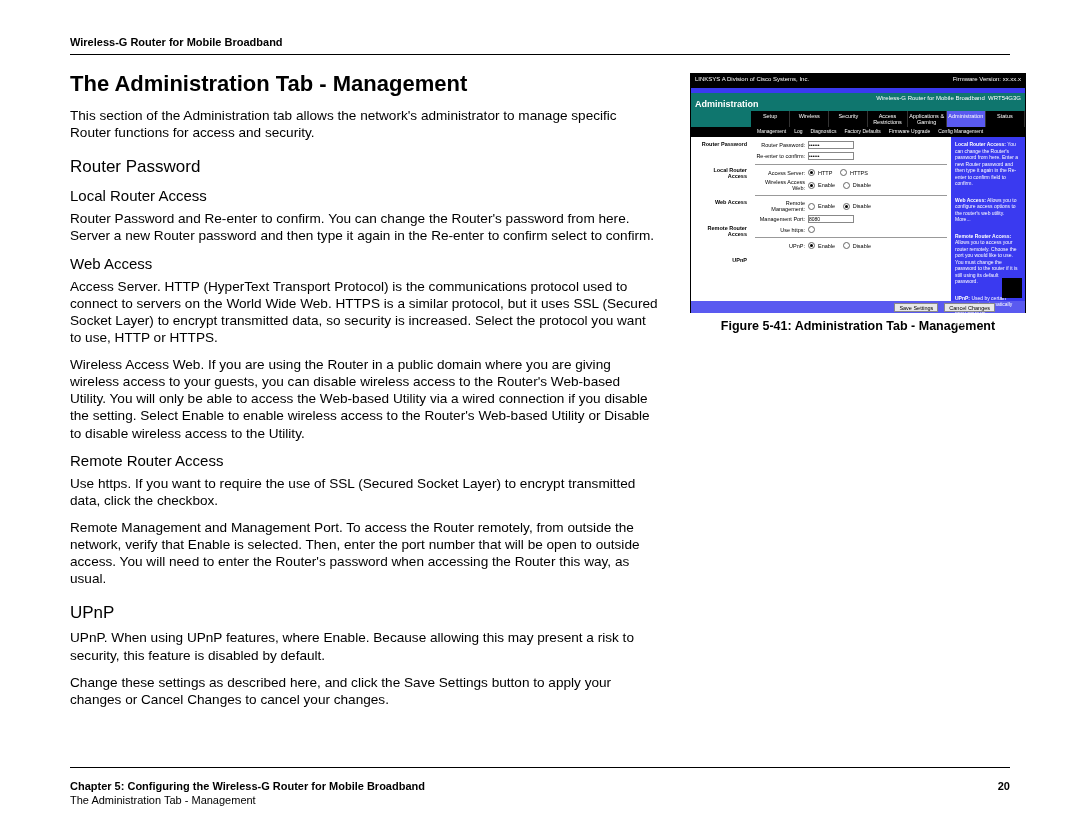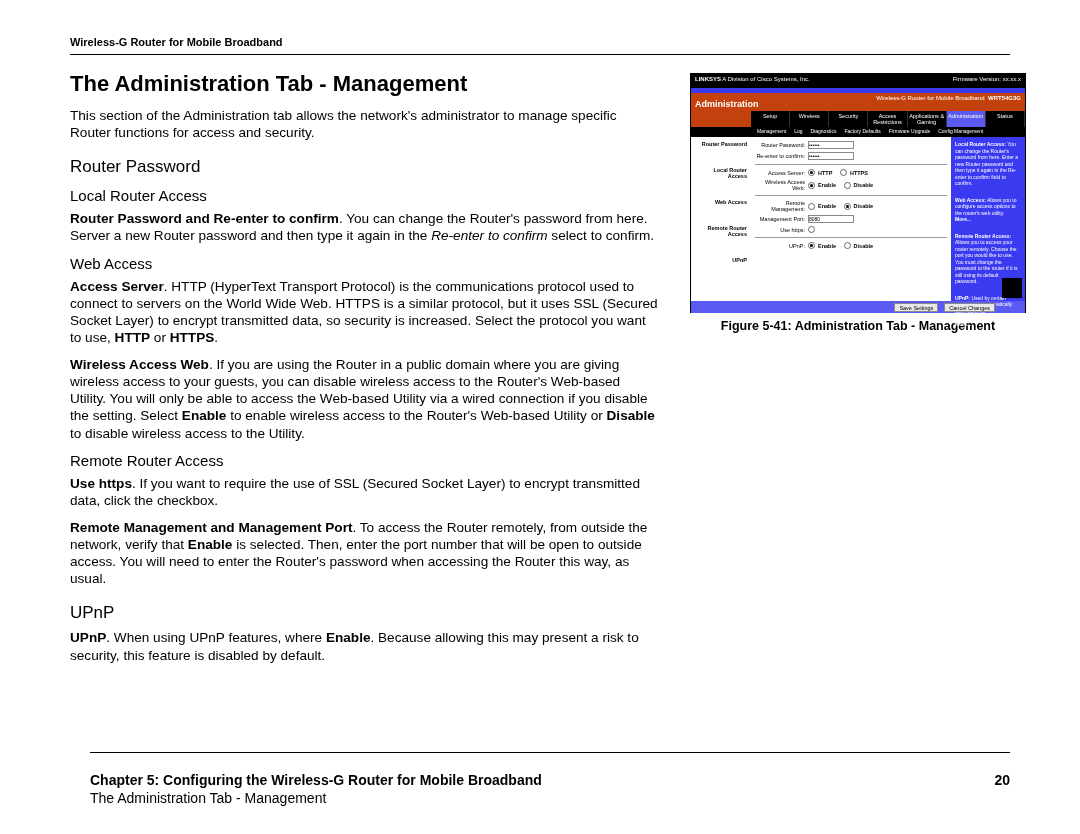--- a/index.html
+++ b/index.html
@@ -44,22 +44,22 @@
     font-size: 15px;
     margin: 10px 0 6px 0;
   }
   p.body {
     font-family: "Arial Narrow", Arial, sans-serif;
     font-stretch: condensed;
     font-size: 13.6px;
     line-height: 1.26;
     margin: 4px 12px 10px 0;
   }
-  .b { font-weight: bold; }
-  .i { font-style: italic; }
+  .b { font-weight: normal; }
+  .i { }
 
   .fig-wrap { text-align: left; }
   .fig-img {
     width: 336px; height: 240px; position: relative;
     border: 1px solid #000;
     background: #fff;
     margin: 0 0 6px 0;
     font-size: 6px;
     font-family: Arial, sans-serif;
   }
@@ -68,21 +68,21 @@
     font-stretch: condensed;
     font-size: 12.5px;
     font-weight: bold;
     text-align: center;
     width: 336px;
   }
 
   
   .r-top { height:14px; background:#000; color:#fff; font-size:6px; padding:2px 4px; display:flex; justify-content:space-between; }
   .r-bar { height:5px; background:#3a3af0; }
-  .r-head { height:34px; background:#c2410c; position:relative; color:#fff; display:flex; align-items:flex-end; }
+  .r-head { height:34px; background:#0f766e; position:relative; color:#fff; display:flex; align-items:flex-end; }
   .r-head-title { position:absolute; left:4px; top:6px; font-size:9px; font-weight:bold; }
   .r-model { position:absolute; right:4px; top:2px; font-size:6px; }
   .r-tabs { display:flex; width:100%; margin-left:60px; }
   .r-tab { flex:1; text-align:center; font-size:5.5px; padding:2px 0; background:#000; color:#fff; border-right:1px solid #333; }
   .r-tab.active { background:#5a5af0; }
   .r-subtabs { height:10px; background:#000; color:#fff; font-size:5px; display:flex; gap:8px; padding:1px 0 0 66px; }
   .r-body { display:flex; height:164px; }
   .r-left { width:60px; background:#fff; border-right:0px solid #ccc; font-size:5.5px; font-weight:bold; text-align:right; padding:4px; color:#000; }
   .r-left div { margin-bottom:20px; }
   .r-mid { flex:1; background:#fff; padding:4px; font-size:5.5px; position:relative; }
@@ -97,26 +97,25 @@
   .r-foot { height:12px; background:#5a5af0; display:flex; justify-content:flex-end; gap:6px; align-items:center; padding-right:30px; }
   .r-btn { background:#e8e8e8; border:1px solid #888; font-size:5.5px; padding:0 4px; height:9px; line-height:8px; }
   .r-logo-sq { position:absolute; right:3px; bottom:14px; width:20px; height:20px; background:#000; }
   .hr-mid { border-top:1px solid #999; margin:4px 0; }
 
   .footer {
     position: absolute;
     bottom: 28px;
     left: 70px; right: 70px;
     border-top: 1px solid #000;
-    padding-top: 19px;
+    padding-top: 12px;
     display: flex; justify-content: space-between;
-    font-size: 14px; font-weight: bold;
-    font-family: "Arial Narrow", Arial, sans-serif;
-    font-stretch: condensed;
-    margin-left: 20px;
+    font-size: 11px; font-weight: bold;
+    font-family: "Arial Narrow", Arial, sans-serif;
+    font-stretch: condensed;
   }
   .footer .subline { font-weight: 400; display:block; margin-top:2px; }
 </style>
 </head>
 <body>
 
 <div class="page">
   <div class="doc-header">Wireless-G Router for Mobile Broadband</div>
 
   <div class="content-cols">
@@ -142,20 +141,23 @@
       <p class="body">
         <span class="b">Use https</span><span>. If you want to require the use of SSL (Secured Socket Layer) to encrypt transmitted data, click the checkbox.</span>
       </p>
       <p class="body">
         <span class="b">Remote Management and Management Port</span><span>. To access the Router remotely, from outside the network, verify that </span><span class="b">Enable</span><span> is selected. Then, enter the port number that will be open to outside access. You will need to enter the Router's password when accessing the Router this way, as usual.</span>
       </p>
 
       <h2 class="sub1">UPnP</h2>
       <p class="body">
         <span class="b">UPnP</span><span>. When using UPnP features, where </span><span class="b">Enable</span><span>. Because allowing this may present a risk to security, this feature is disabled by default.</span>
+      </p>
+      <p class="body">
+        <span>Change these settings as described here, and click the </span><span class="b">Save Settings</span><span> button to apply your changes or </span><span class="b">Cancel Changes</span><span> to cancel your changes.</span>
       </p>
     </div>
 
     <div class="right-col">
       <div class="fig-wrap">
         <div class="fig-img">
           <div class="r-top">
             <span><span class="b">LINKSYS</span> <span>A Division of Cisco Systems, Inc.</span></span>
             <span>Firmware Version: xx.xx.x</span>
           </div>

